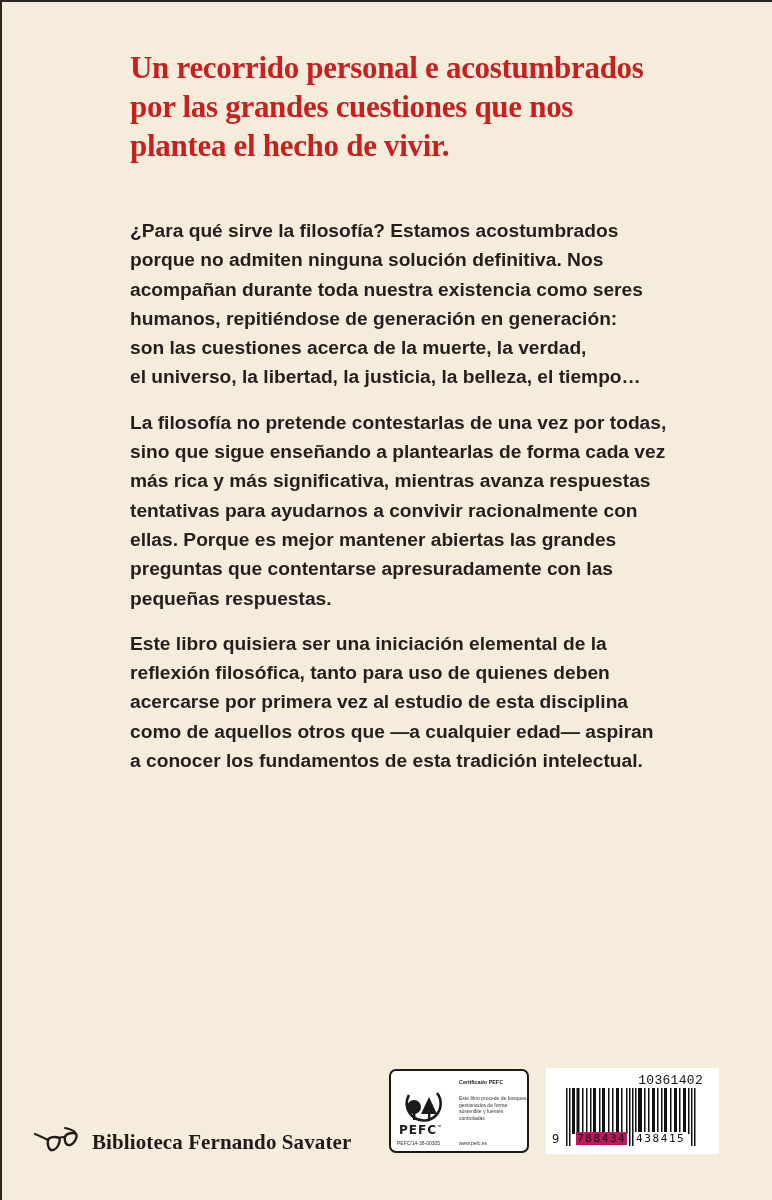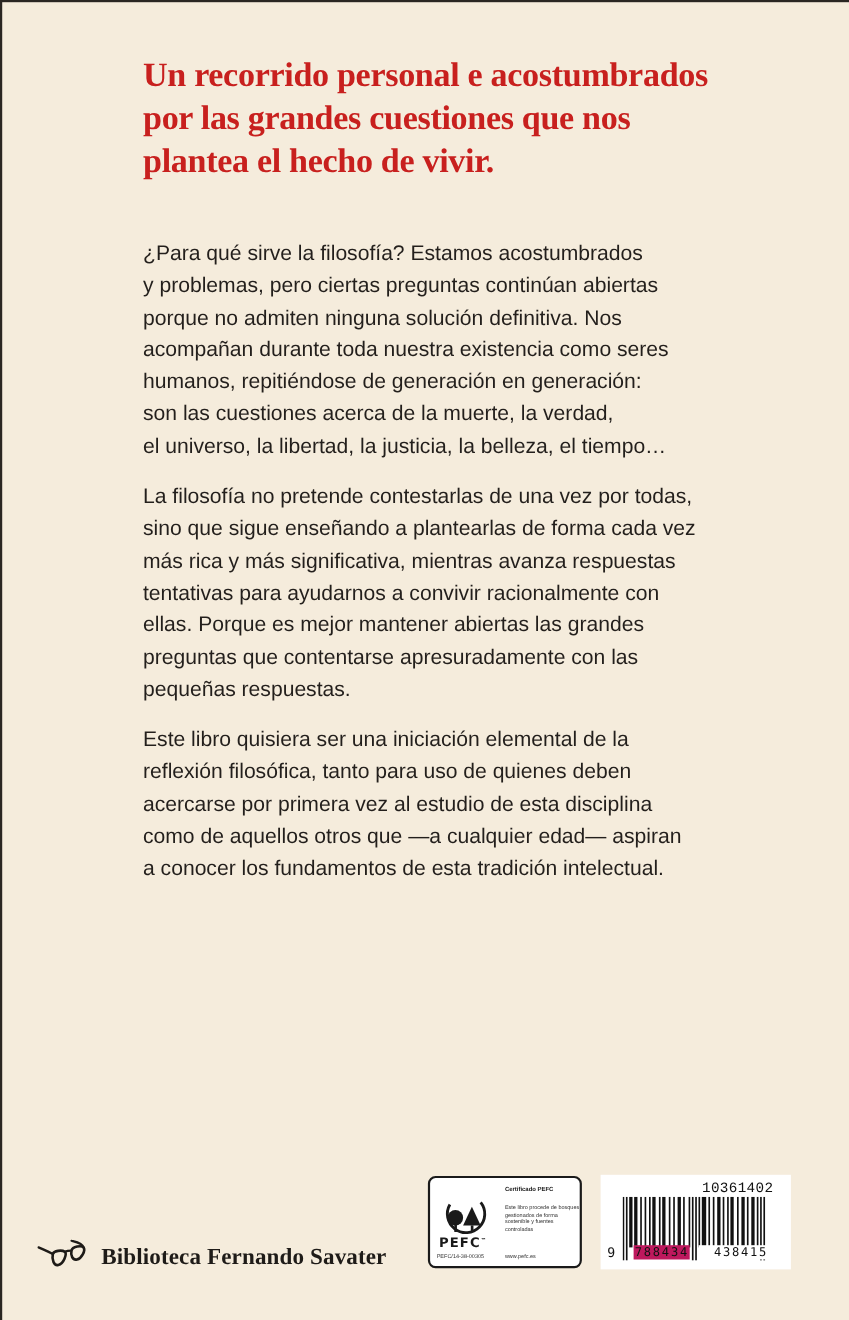--- a/index.html
+++ b/index.html
@@ -32,20 +32,21 @@
     .tagline span { display: block; white-space: nowrap; }
     .body-text {
       position: absolute;
       left: 128px;
       top: 214px;
       width: 600px;
       font-family: "Liberation Sans", "DejaVu Sans", sans-serif;
       color: #231f1c;
       font-size: 19.2px;
       line-height: 29.3px;
+      font-weight: bold;
     }
     .para { margin: 0 0 16px 0; }
     .para span { display: block; white-space: nowrap; }
     .imprint {
       position: absolute;
       left: 32px;
       top: 1124px;
       display: flex;
       align-items: center;
       gap: 12px;
@@ -165,36 +166,35 @@
     }
     .barcode-group2 {
       position: absolute;
       left: 89px;
       top: 64px;
       font-family: "DejaVu Sans Mono", monospace;
       font-size: 11px;
       letter-spacing: 1.6px;
       color: #111;
       background: #fff;
-      padding: 0 14px;
+      padding: 0 1px;
     }
   </style>
 </head>
 <body>
 
 <h1 class="tagline">
   <span>Un recorrido personal e acostumbrados</span>
   <span>por las grandes cuestiones que nos</span>
   <span>plantea el hecho de vivir.</span>
 </h1>
 
 <div class="body-text">
   <p class="para">
     <span>¿Para qué sirve la filosofía? Estamos acostumbrados</span>
-    <span>y problemas, pero ciertas preguntas continúan abiertas</span>
     <span>porque no admiten ninguna solución definitiva. Nos</span>
     <span>acompañan durante toda nuestra existencia como seres</span>
     <span>humanos, repitiéndose de generación en generación:</span>
     <span>son las cuestiones acerca de la muerte, la verdad,</span>
     <span>el universo, la libertad, la justicia, la belleza, el tiempo…</span>
   </p>
   <p class="para">
     <span>La filosofía no pretende contestarlas de una vez por todas,</span>
     <span>sino que sigue enseñando a plantearlas de forma cada vez</span>
     <span>más rica y más significativa, mientras avanza respuestas</span>

